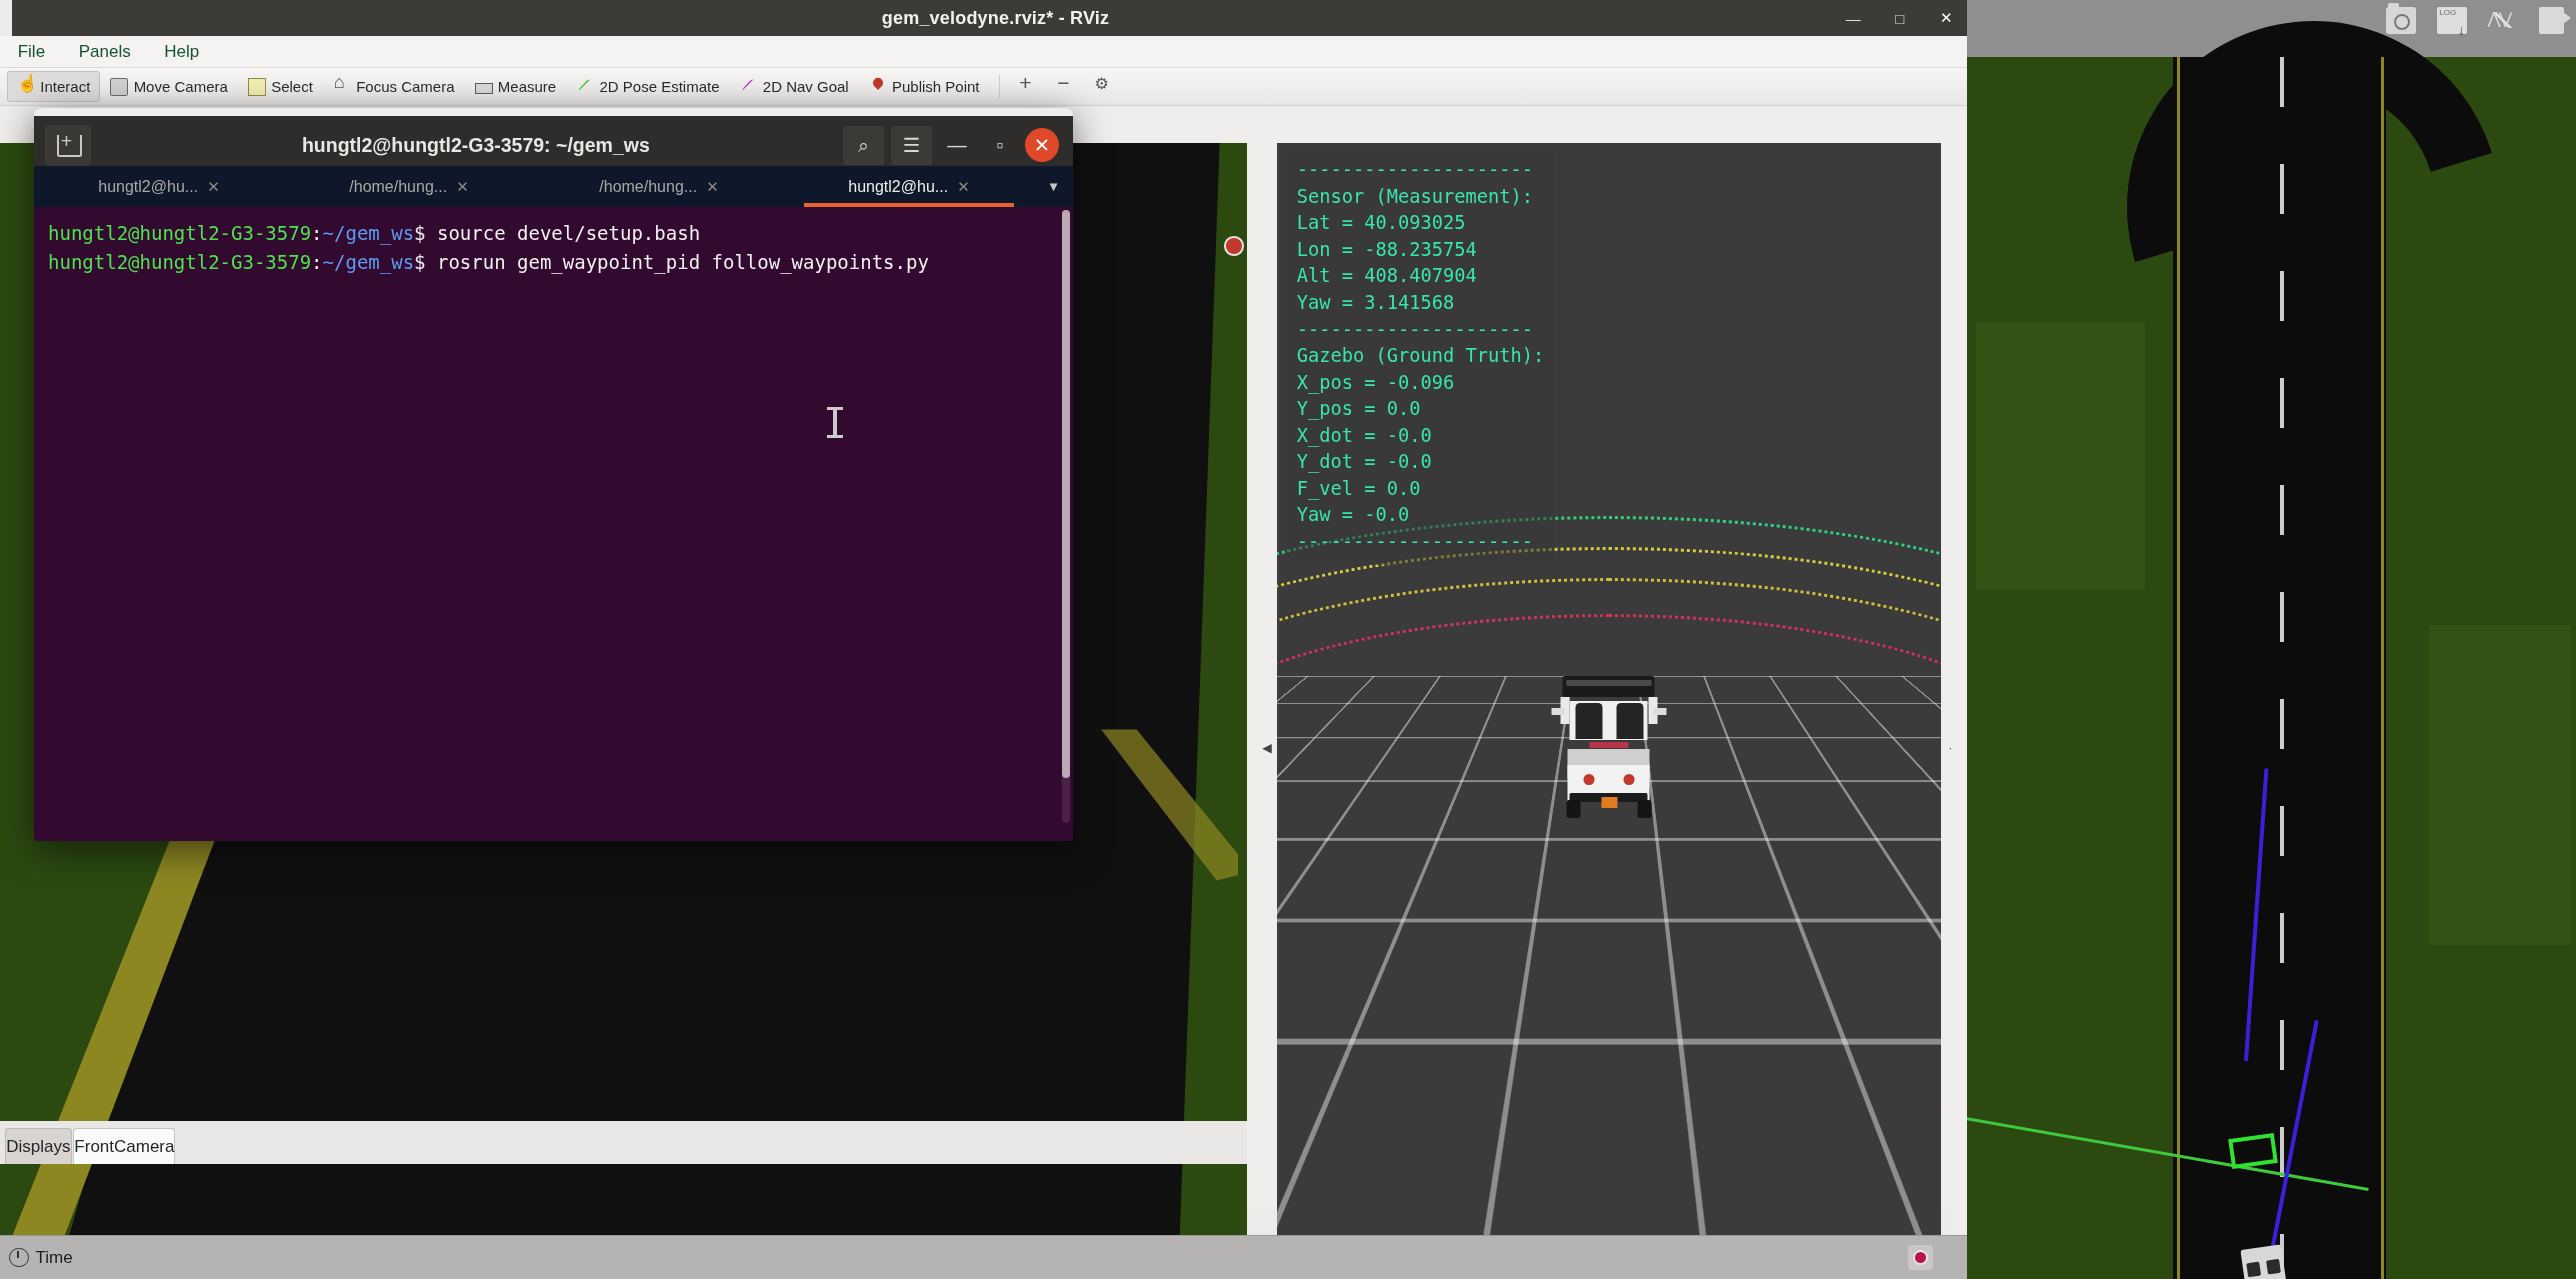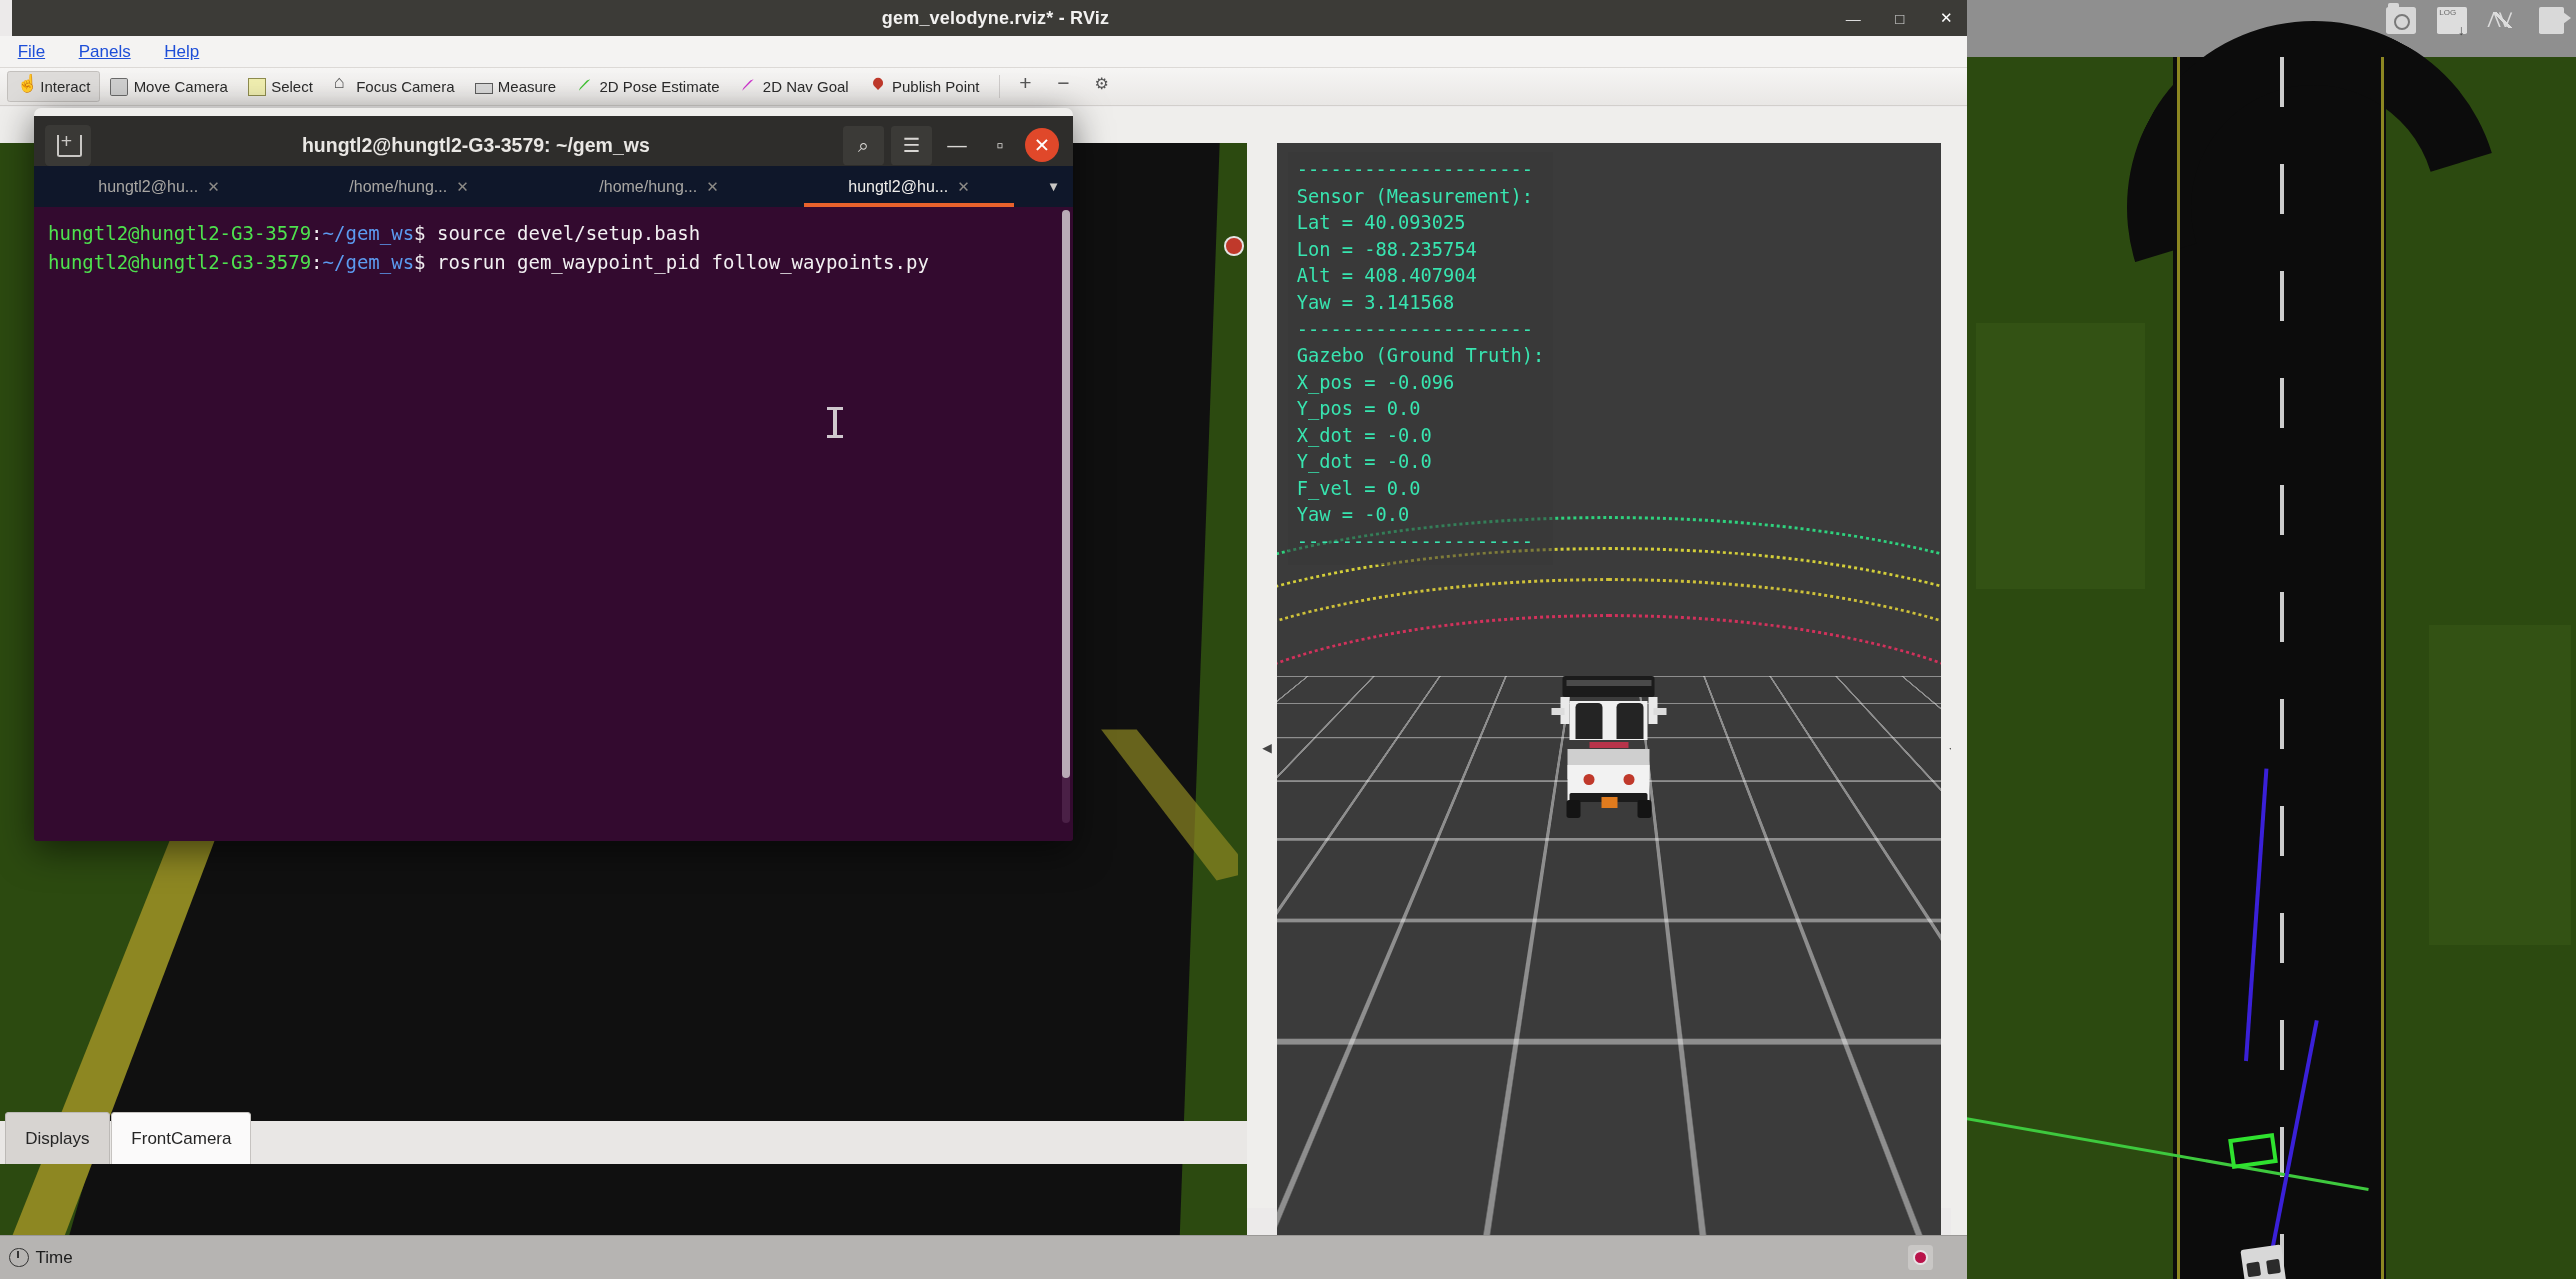--- a/index.html
+++ b/index.html
@@ -30,21 +30,21 @@
     display:flex; align-items:center; gap:27px; padding-right:16px;
   }
   .wc{ color:#dcdcdc; font-size:15px; width:19.5px; text-align:center; cursor:default;}
   .wc.close{ color:#ffffff; }
 
   #rviz-menubar{
     position:absolute; left:0; top:36px; width:1967px; height:32px;
     background:#f4f3f2; border-bottom:0.9px solid #dcd9d6;
     display:flex; align-items:center; padding-left:12.4px; gap:23px;
   }
-  .menu-item{ font-size:17px; color:#1d4ed8; padding:1.8px 5.3px;text-decoration:underline; }
+  .menu-item{ font-size:17px; color:#14532d; padding:1.8px 5.3px; }
 
   #rviz-toolbar{
     position:absolute; left:0; top:68px; width:1967px; height:38px;
     background:linear-gradient(#f6f5f4,#e9e7e5);
     border-bottom:0.9px solid #d2cfcc;
     display:flex; align-items:center; padding-left:7px;
   }
   .tool{
     display:flex; align-items:center; gap:5.3px;
     height:31px; padding:0 9px; font-size:15px; color:#2b2b2b;
@@ -103,21 +103,21 @@
   #fc-bottom{
     position:absolute; left:0; bottom:0; width:100%; height:53px; background:#000;
   }
 
   
   #rviz-bottom-tabs{
     position:absolute; left:0; bottom:44px; width:1247px; height:43px;
     background:#e9e7e5; display:flex; align-items:flex-end; padding-left:5.3px;
   }
   .btab{
-    height:52px; display:flex; align-items:center; padding:0 19px;
+    height:36px; display:flex; align-items:center; padding:0 0;
     font-size:17px; color:#262626;
     background:#d7d4d1; border:0.9px solid #bcb9b6; border-bottom:none;
     border-radius:3.6px 3.6px 0 0; margin-right:1.8px;
   }
   .btab.sel{ background:#fbfafa; border-color:#c6c3c0; }
 
   
   #rviz-timebar{
     position:absolute; left:0; bottom:0; width:1967px; height:44px;
     background:#b6b4b2; border-top:0.9px solid #9a9896;

